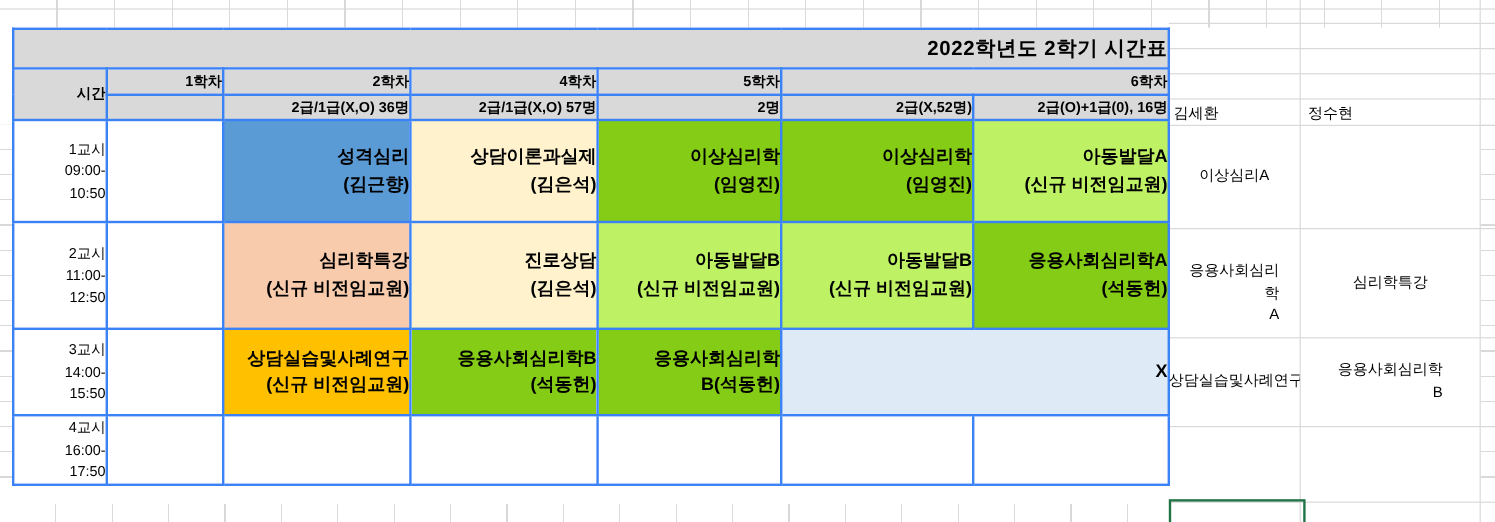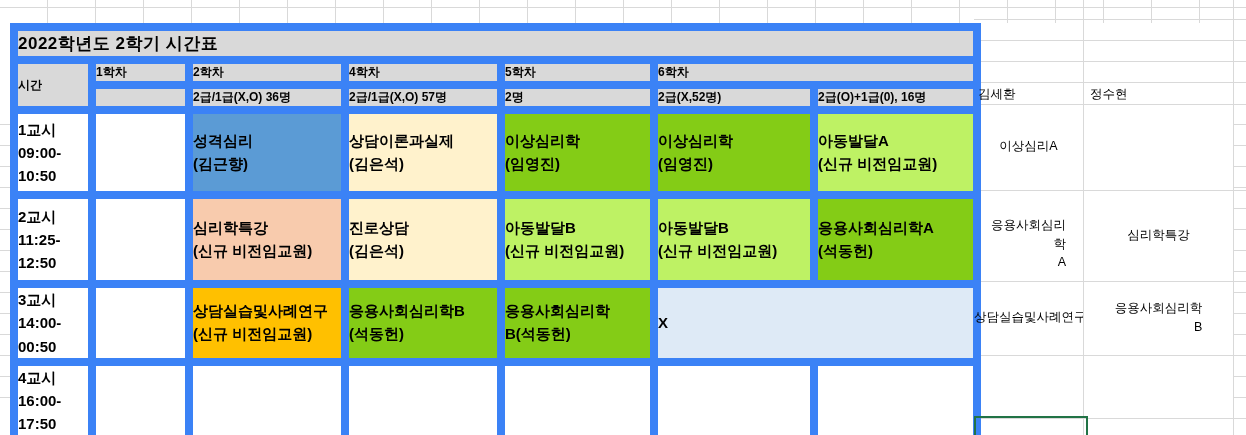--- a/index.html
+++ b/index.html
@@ -35,26 +35,26 @@
     background-repeat:no-repeat;
   }
   #grid-right-stubs{left:1234px;top:104px;width:12px;height:314px;
     background:repeating-linear-gradient(180deg,transparent 0 20px,#d9d9d9 20px 21px)}
 
   #timetable{
     position:absolute;left:10px;top:23px;width:963px;
     border-collapse:collapse;table-layout:fixed;
   }
   #timetable th,#timetable td{
-    border:8px solid #3b82f6;padding:0;margin:0;
-    text-align:left;vertical-align:middle;overflow:hidden;
+    border:2px solid #3b82f6;padding:0;margin:0;
+    text-align:right;vertical-align:middle;overflow:hidden;
   }
   .title-cell{background:#D9D9D9;font-weight:bold;font-size:17px;letter-spacing:.5px}
   #timetable th{background:#D9D9D9;font-weight:bold;font-size:12px}
-  .period{background:#fff;font-weight:bold;font-size:15px;line-height:1.55;white-space:pre-line}
+  .period{background:#fff;font-weight:normal;font-size:12px;line-height:1.55;white-space:pre-line}
   .subject{font-weight:bold;font-size:15px;line-height:1.5;white-space:pre-line}
   .blank{background:#fff}
   .bg-blue{background:#5B9BD5}
   .bg-cream{background:#FFF2CC}
   .bg-lgreen{background:#84cc16}
   .bg-gray{background:#bef264}
   .bg-salmon{background:#F8CBAD}
   .bg-amber{background:#FFC000}
   .bg-green{background:#84cc16}
   .bg-lblue{background:#DEEAF6}
@@ -128,38 +128,38 @@
 (김은석)</td>
     <td class="subject bg-lgreen">이상심리학
 (임영진)</td>
     <td class="subject bg-lgreen">이상심리학
 (임영진)</td>
     <td class="subject bg-gray">아동발달A
 (신규 비전임교원)</td>
   </tr>
   <tr style="height:89px">
     <td class="period">2교시
-11:25-
+11:00-
 12:50</td>
     <td class="blank"></td>
     <td class="subject bg-salmon">심리학특강
 (신규 비전임교원)</td>
     <td class="subject bg-cream">진로상담
 (김은석)</td>
     <td class="subject bg-gray">아동발달B
 (신규 비전임교원)</td>
     <td class="subject bg-gray">아동발달B
 (신규 비전임교원)</td>
     <td class="subject bg-green">응용사회심리학A
 (석동헌)</td>
   </tr>
   <tr style="height:72px">
     <td class="period">3교시
 14:00-
-00:50</td>
+15:50</td>
     <td class="blank"></td>
     <td class="subject bg-amber">상담실습및사례연구
 (신규 비전임교원)</td>
     <td class="subject bg-green">응용사회심리학B
 (석동헌)</td>
     <td class="subject bg-green">응용사회심리학
 B(석동헌)</td>
     <td class="subject bg-lblue" colspan="2">X</td>
   </tr>
   <tr style="height:57px">

